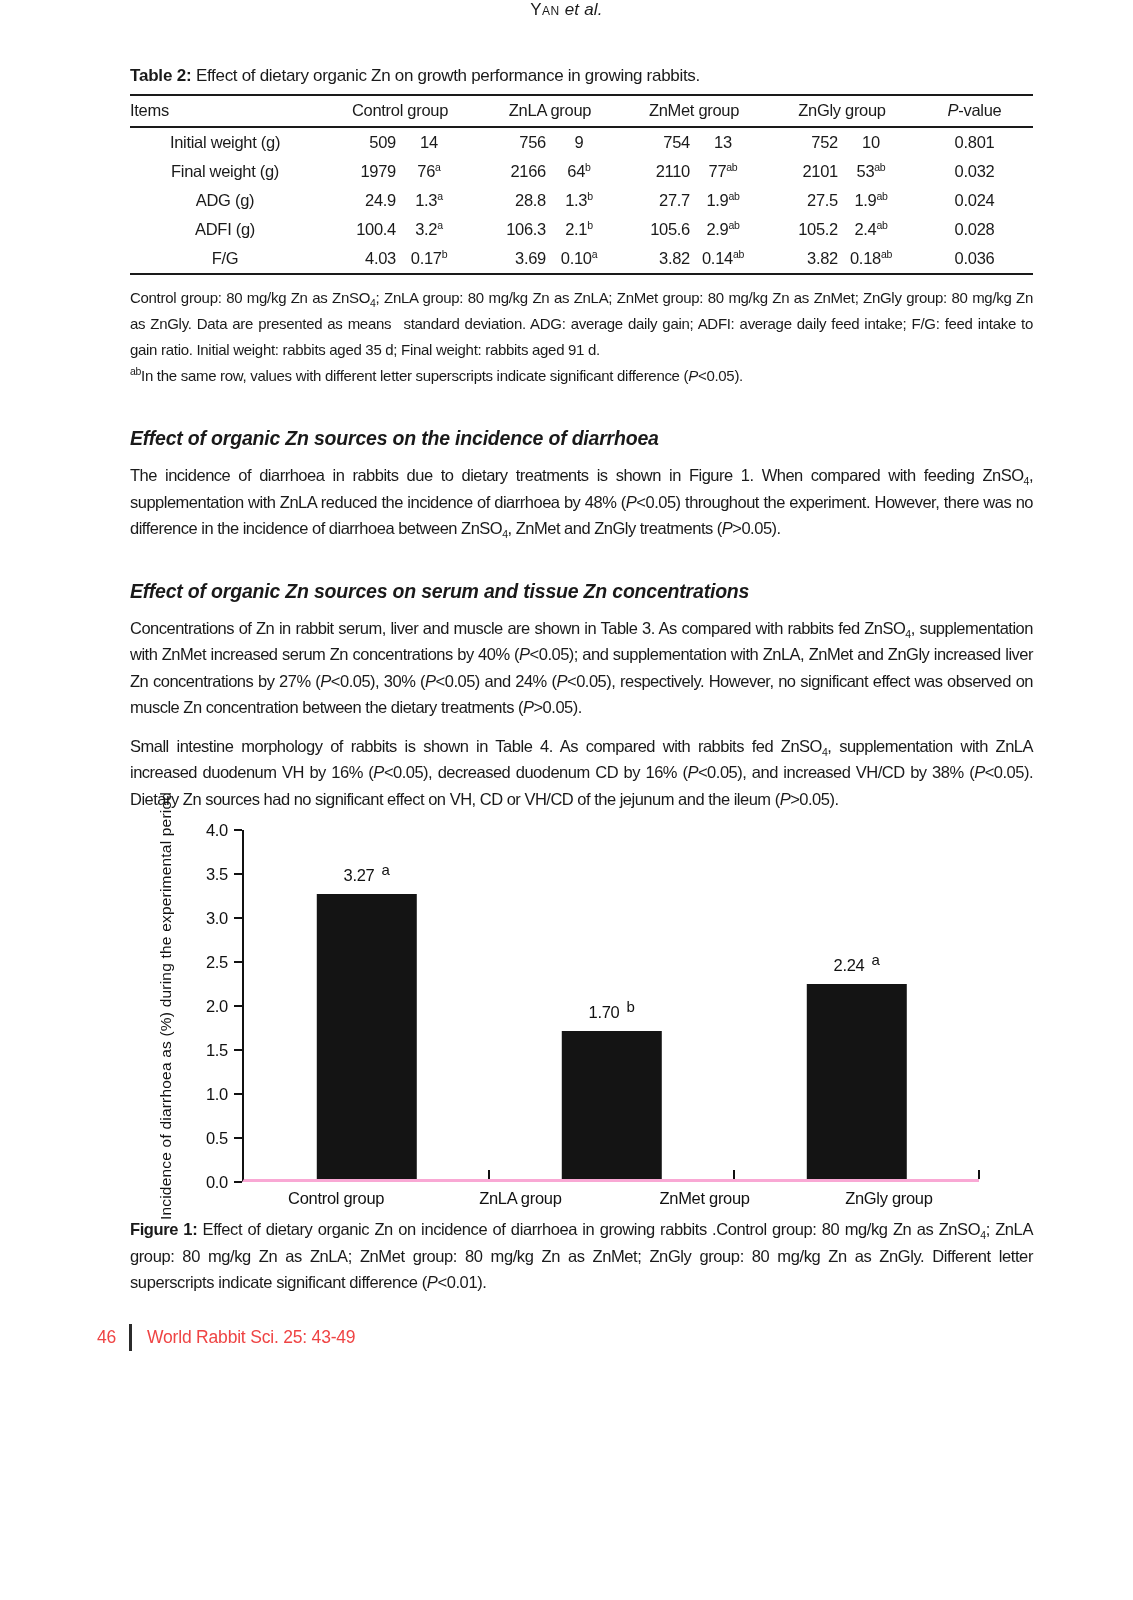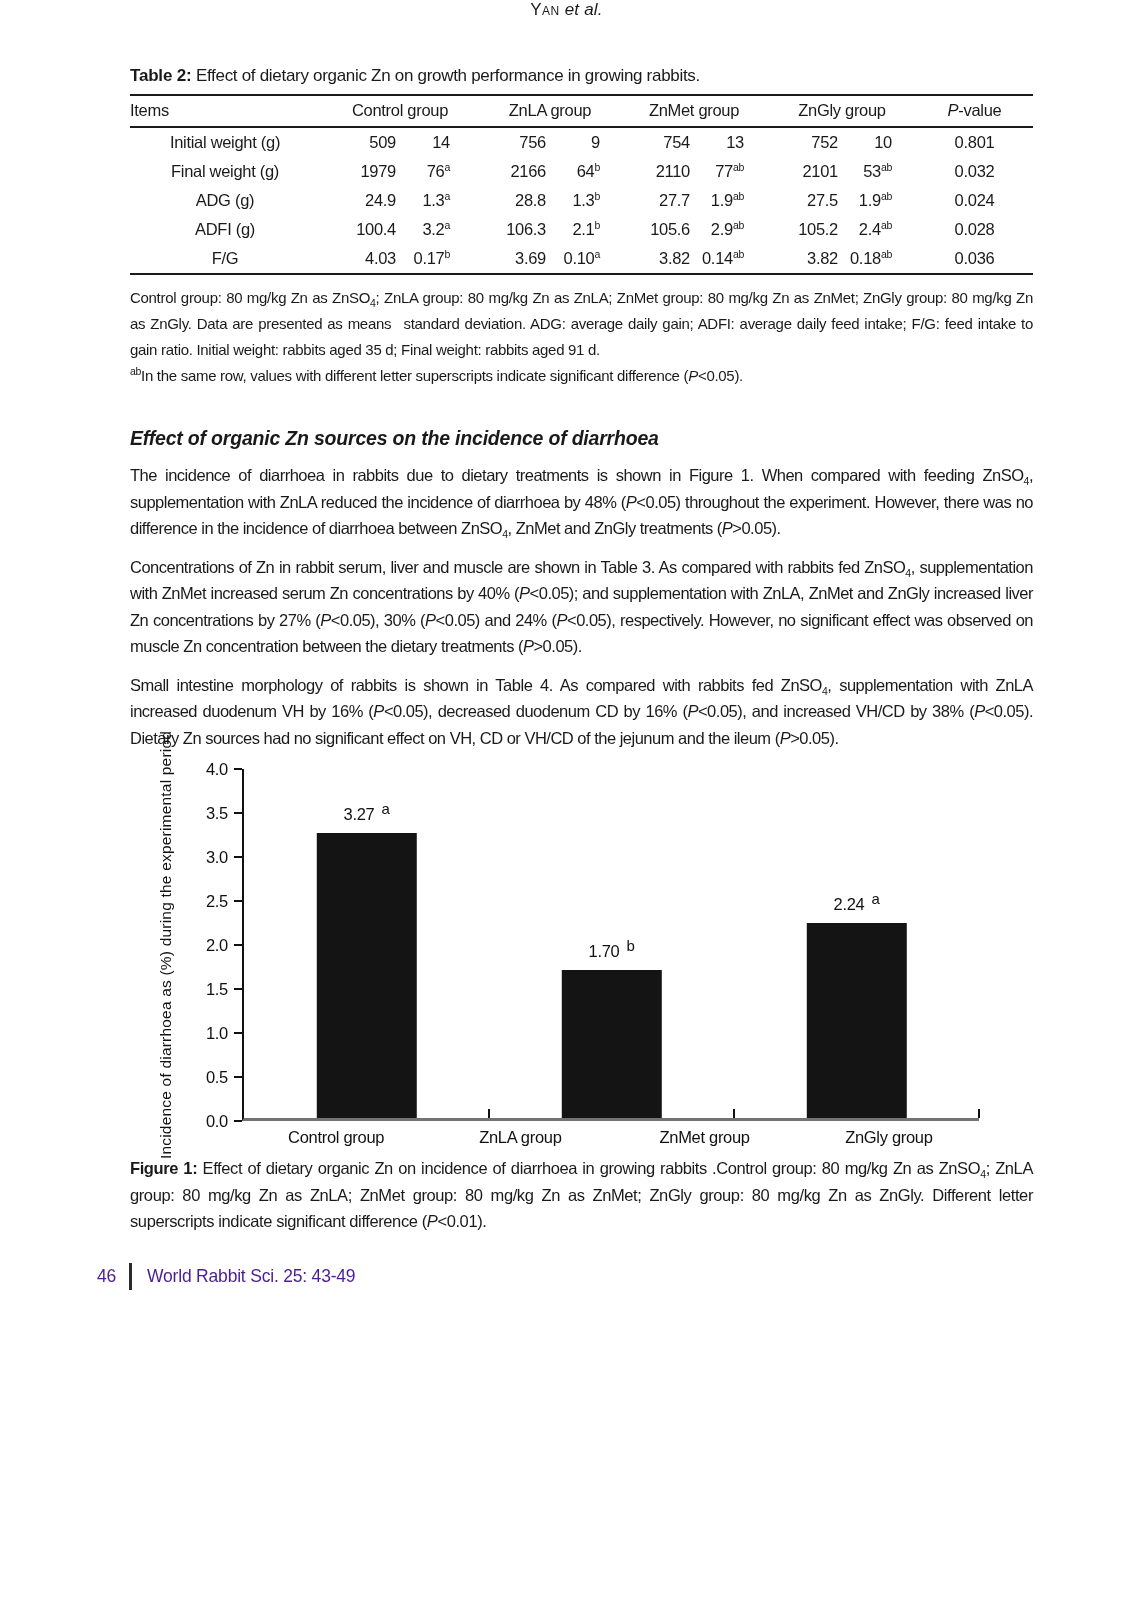--- a/index.html
+++ b/index.html
@@ -18,54 +18,54 @@
 
   table.t2 { width:100%; border-collapse:collapse; table-layout:fixed; margin-top:8px;
              border-top:2px solid #1a1a1a; border-bottom:2px solid #1a1a1a; }
   .t2 thead tr { border-bottom:2px solid #1a1a1a; }
   .t2 th { font-weight:400; font-size:16.5px; text-align:center; padding:5px 0 6px; letter-spacing:-.3px; }
   .t2 th.items-col { text-align:left; }
   .t2 td { font-size:16.5px; padding:5px 0; letter-spacing:-.3px; }
   .item-cell { text-align:center; }
   .pair { display:flex; justify-content:center; }
   .mean { min-width:46px; text-align:right; }
-  .sd { min-width:42px; text-align:right; margin-left:12px; }
+  .sd { min-width:42px; text-align:center; margin-left:12px; }
   sup { font-size:10.5px; vertical-align:super; line-height:0; }
   sub { font-size:10.5px; vertical-align:sub; line-height:0; }
   .p-cell { text-align:center; }
 
   .footnote { margin-top:10px; font-size:15px; line-height:26px; text-align:justify; letter-spacing:-.3px; }
   .footnote + .footnote { margin-top:0; }
 
   .section-heading { margin-top:38px; font-size:19.5px; font-weight:700; font-style:italic; letter-spacing:-.2px; }
   .body-para { margin-top:12px; font-size:16.5px; line-height:26.5px; text-align:justify; letter-spacing:-.5px; }
 
   .figure { margin-top:18px; }
   .chart-row { display:flex; margin-left:18px; height:352px; }
   .ylabel-col { width:36px; position:relative; }
   .ylabel-text { position:absolute; top:50%; left:50%; transform:translate(-50%,-50%) rotate(-90deg);
                  white-space:nowrap; font-size:15.5px; letter-spacing:.2px; color:#111; }
   .yaxis { width:58px; position:relative; font-size:16.5px; color:#111; }
   .ytick-label { position:absolute; right:14px; line-height:18px; letter-spacing:-.3px; }
   .ytick { position:absolute; right:0; width:8px; height:2px; background:#111; }
   .plot { width:737px; height:100%; position:relative; display:flex;
-          border-left:2px solid #111; border-bottom:3px solid #737373; }
+          border-left:2px solid #111; border-bottom:3px solid #f9a8d4; }
   .seg { flex:1; position:relative; }
   .bar { position:absolute; bottom:0; left:50%; transform:translateX(-50%); width:41%; background:#141414; }
   .bar-label { position:absolute; left:50%; transform:translateX(-50%); white-space:nowrap;
                font-size:16.5px; color:#111; letter-spacing:-.3px; }
   .bar-label sup { font-size:15px; vertical-align:6px; margin-left:7px; }
   .xtick { position:absolute; right:-1px; bottom:0; width:2px; height:9px; background:#111; }
   .xlabels { display:flex; width:737px; margin-left:114px; margin-top:7px; font-size:16.5px; color:#111; }
   .xlabel { flex:1; text-align:center; letter-spacing:-.3px; }
 
   .caption { margin-top:8px; font-size:16.5px; line-height:26.5px; text-align:justify; letter-spacing:-.4px; }
 
   .footer { margin-top:28px; margin-left:-33px; display:flex; align-items:center;
-            color:#4c1d95; font-size:17.5px; letter-spacing:-.2px; }
+            color:#ef4444; font-size:17.5px; letter-spacing:-.2px; }
   .footer-divider { width:3px; height:27px; background:#2b2b2b; margin:0 15px 0 13px; }
 </style>
 </head>
 <body>
 
 <div class="page">
 
   <div class="running-head">
     <span class="sc">Yan</span><span class="etal">et al.</span>
   </div>
@@ -236,20 +236,21 @@
           </tr>
         </tbody>
     </table>
 
     <p class="footnote"><span>Control group: 80 mg/kg Zn as ZnSO</span><sub>4</sub><span>; ZnLA group: 80 mg/kg Zn as ZnLA; ZnMet group: 80 mg/kg Zn as ZnMet; ZnGly group: 80 mg/kg Zn as ZnGly. Data are presented as means  standard deviation. ADG: average daily gain; ADFI: average daily feed intake; F/G: feed intake to gain ratio. Initial weight: rabbits aged 35 d; Final weight: rabbits aged 91 d.</span></p>
     <p class="footnote"><sup>ab</sup><span>In the same row, values with different letter superscripts indicate significant difference (</span><i>P</i><span>&lt;0.05).</span></p>
 
     <h3 class="section-heading">Effect of organic Zn sources on the incidence of diarrhoea</h3>
     <p class="body-para"><span>The incidence of diarrhoea in rabbits due to dietary treatments is shown in Figure 1. When compared with feeding ZnSO</span><sub>4</sub><span>, supplementation with ZnLA reduced the incidence of diarrhoea by 48% (</span><i>P</i><span>&lt;0.05) throughout the experiment. However, there was no difference in the incidence of diarrhoea between ZnSO</span><sub>4</sub><span>, ZnMet and ZnGly treatments (</span><i>P</i><span>&gt;0.05).</span></p>
 
+    <h3 class="section-heading">Effect of organic Zn sources on serum and tissue Zn concentrations</h3>
     <p class="body-para"><span>Concentrations of Zn in rabbit serum, liver and muscle are shown in Table 3. As compared with rabbits fed ZnSO</span><sub>4</sub><span>, supplementation with ZnMet increased serum Zn concentrations by 40% (</span><i>P</i><span>&lt;0.05); and supplementation with ZnLA, ZnMet and ZnGly increased liver Zn concentrations by 27% (</span><i>P</i><span>&lt;0.05), 30% (</span><i>P</i><span>&lt;0.05) and 24% (</span><i>P</i><span>&lt;0.05), respectively. However, no significant effect was observed on muscle Zn concentration between the dietary treatments (</span><i>P</i><span>&gt;0.05).</span></p>
 
     <p class="body-para"><span>Small intestine morphology of rabbits is shown in Table 4. As compared with rabbits fed ZnSO</span><sub>4</sub><span>, supplementation with ZnLA increased duodenum VH by 16% (</span><i>P</i><span>&lt;0.05), decreased duodenum CD by 16% (</span><i>P</i><span>&lt;0.05), and increased VH/CD by 38% (</span><i>P</i><span>&lt;0.05). Dietary Zn sources had no significant effect on VH, CD or VH/CD of the jejunum and the ileum (</span><i>P</i><span>&gt;0.05).</span></p>
 
     <div class="figure">
       <div class="chart-row">
         <div class="ylabel-col">
           <span class="ylabel-text">Incidence of diarrhoea as (%) during the experimental period</span>
         </div>
         <div class="yaxis">

